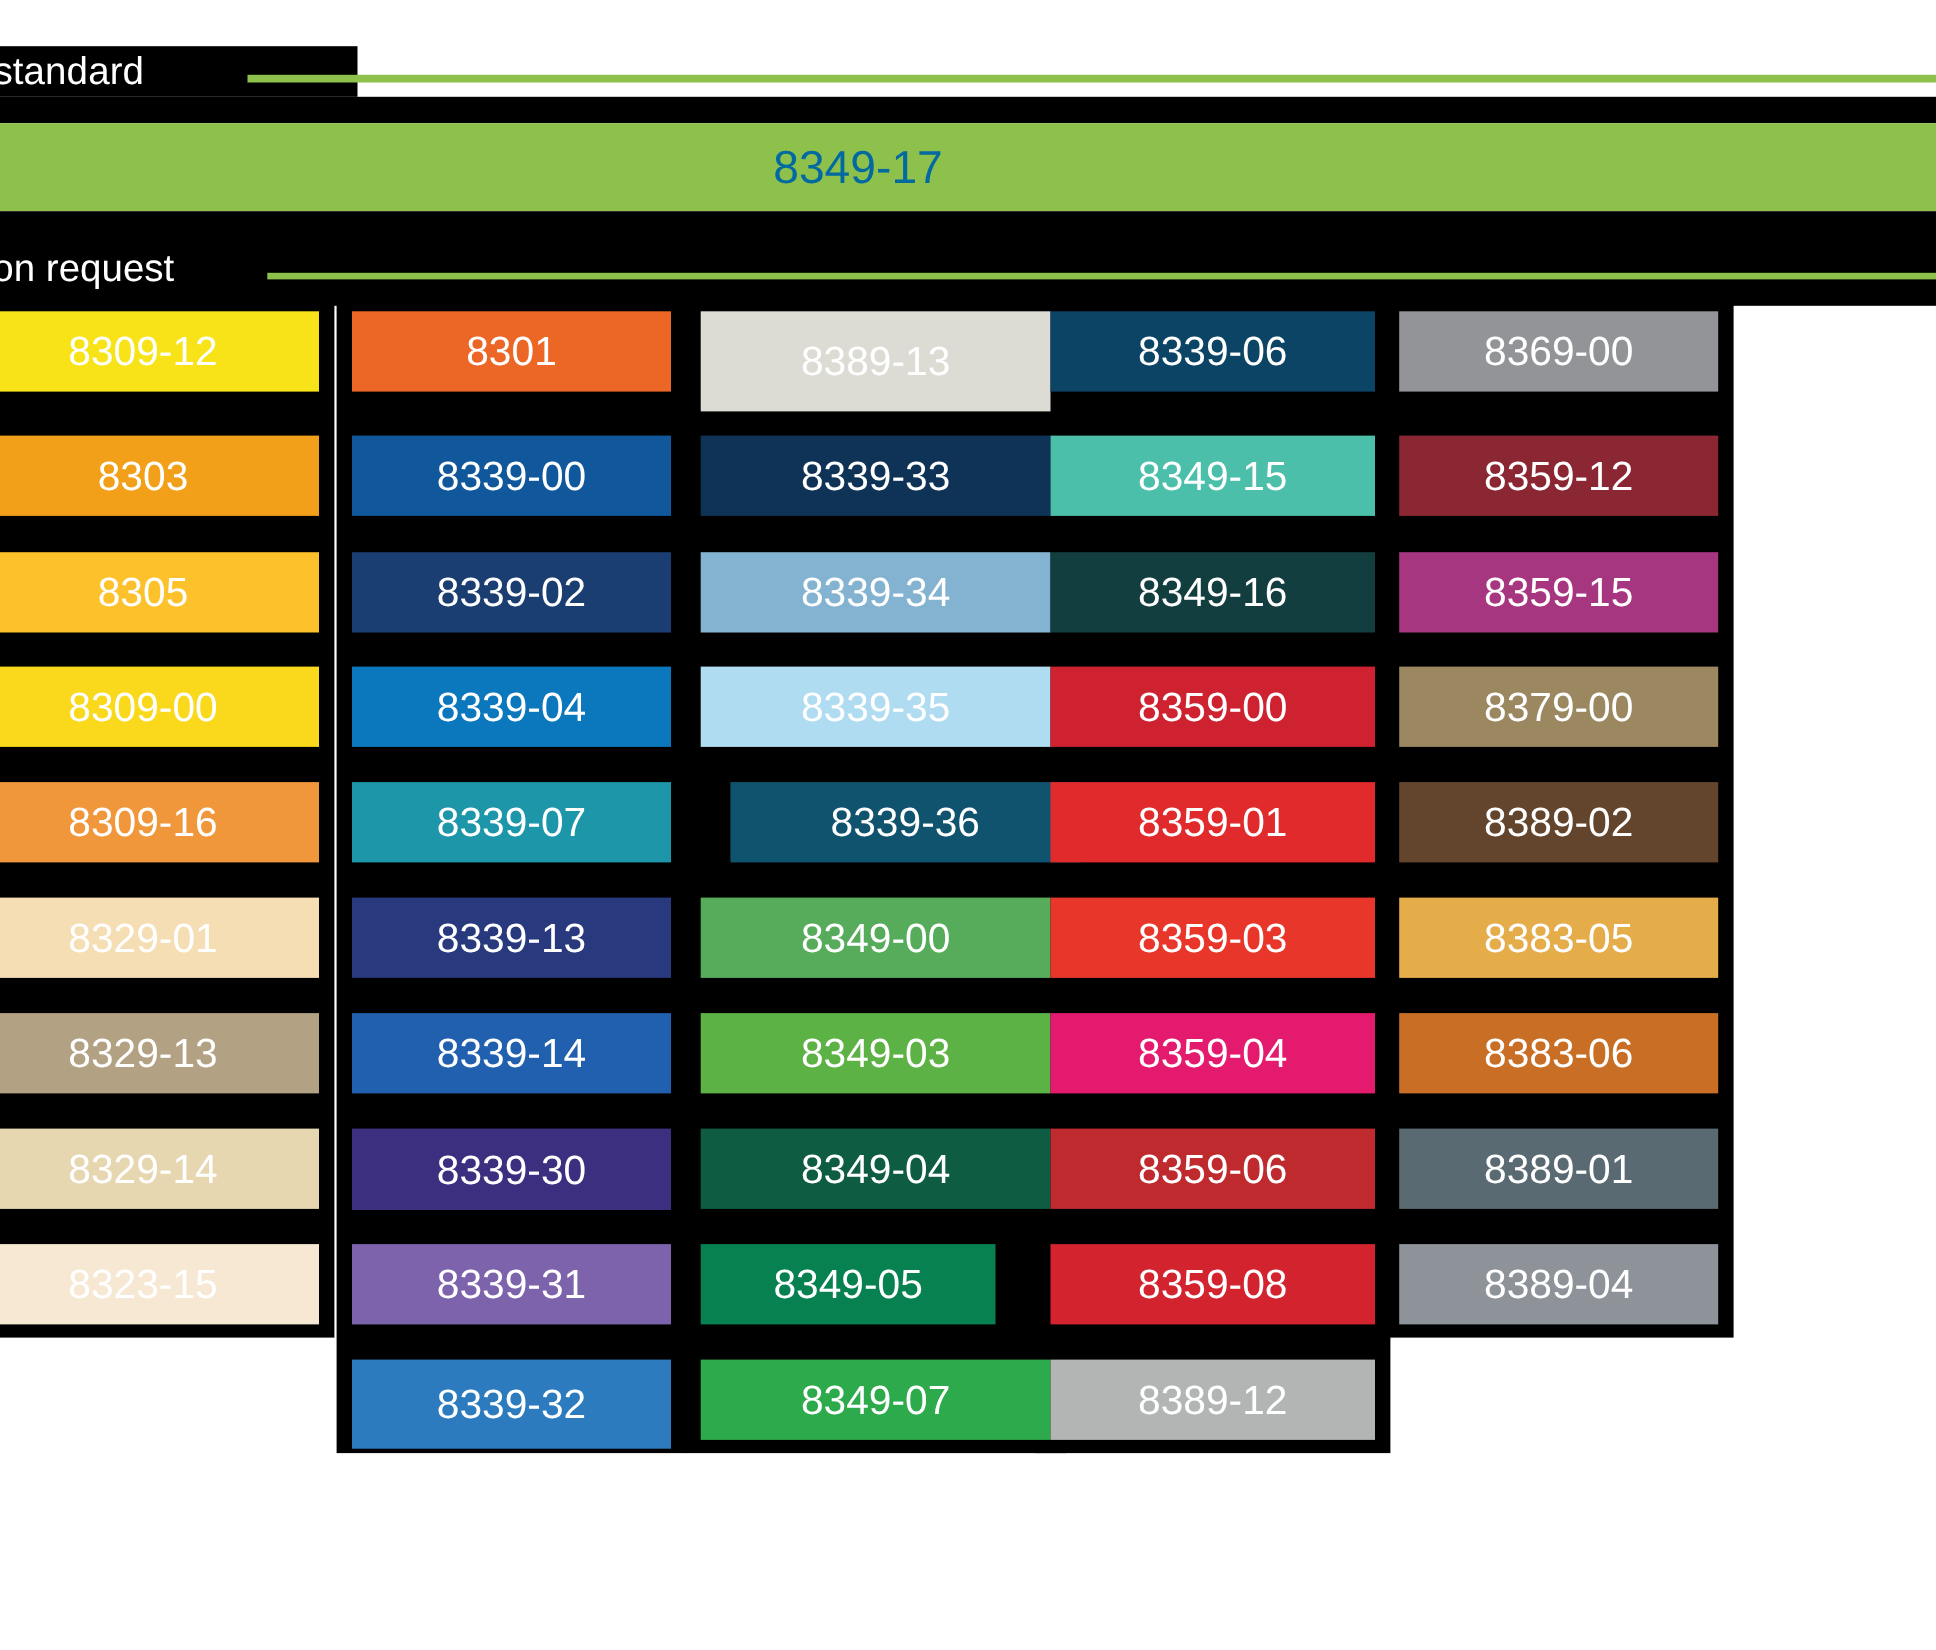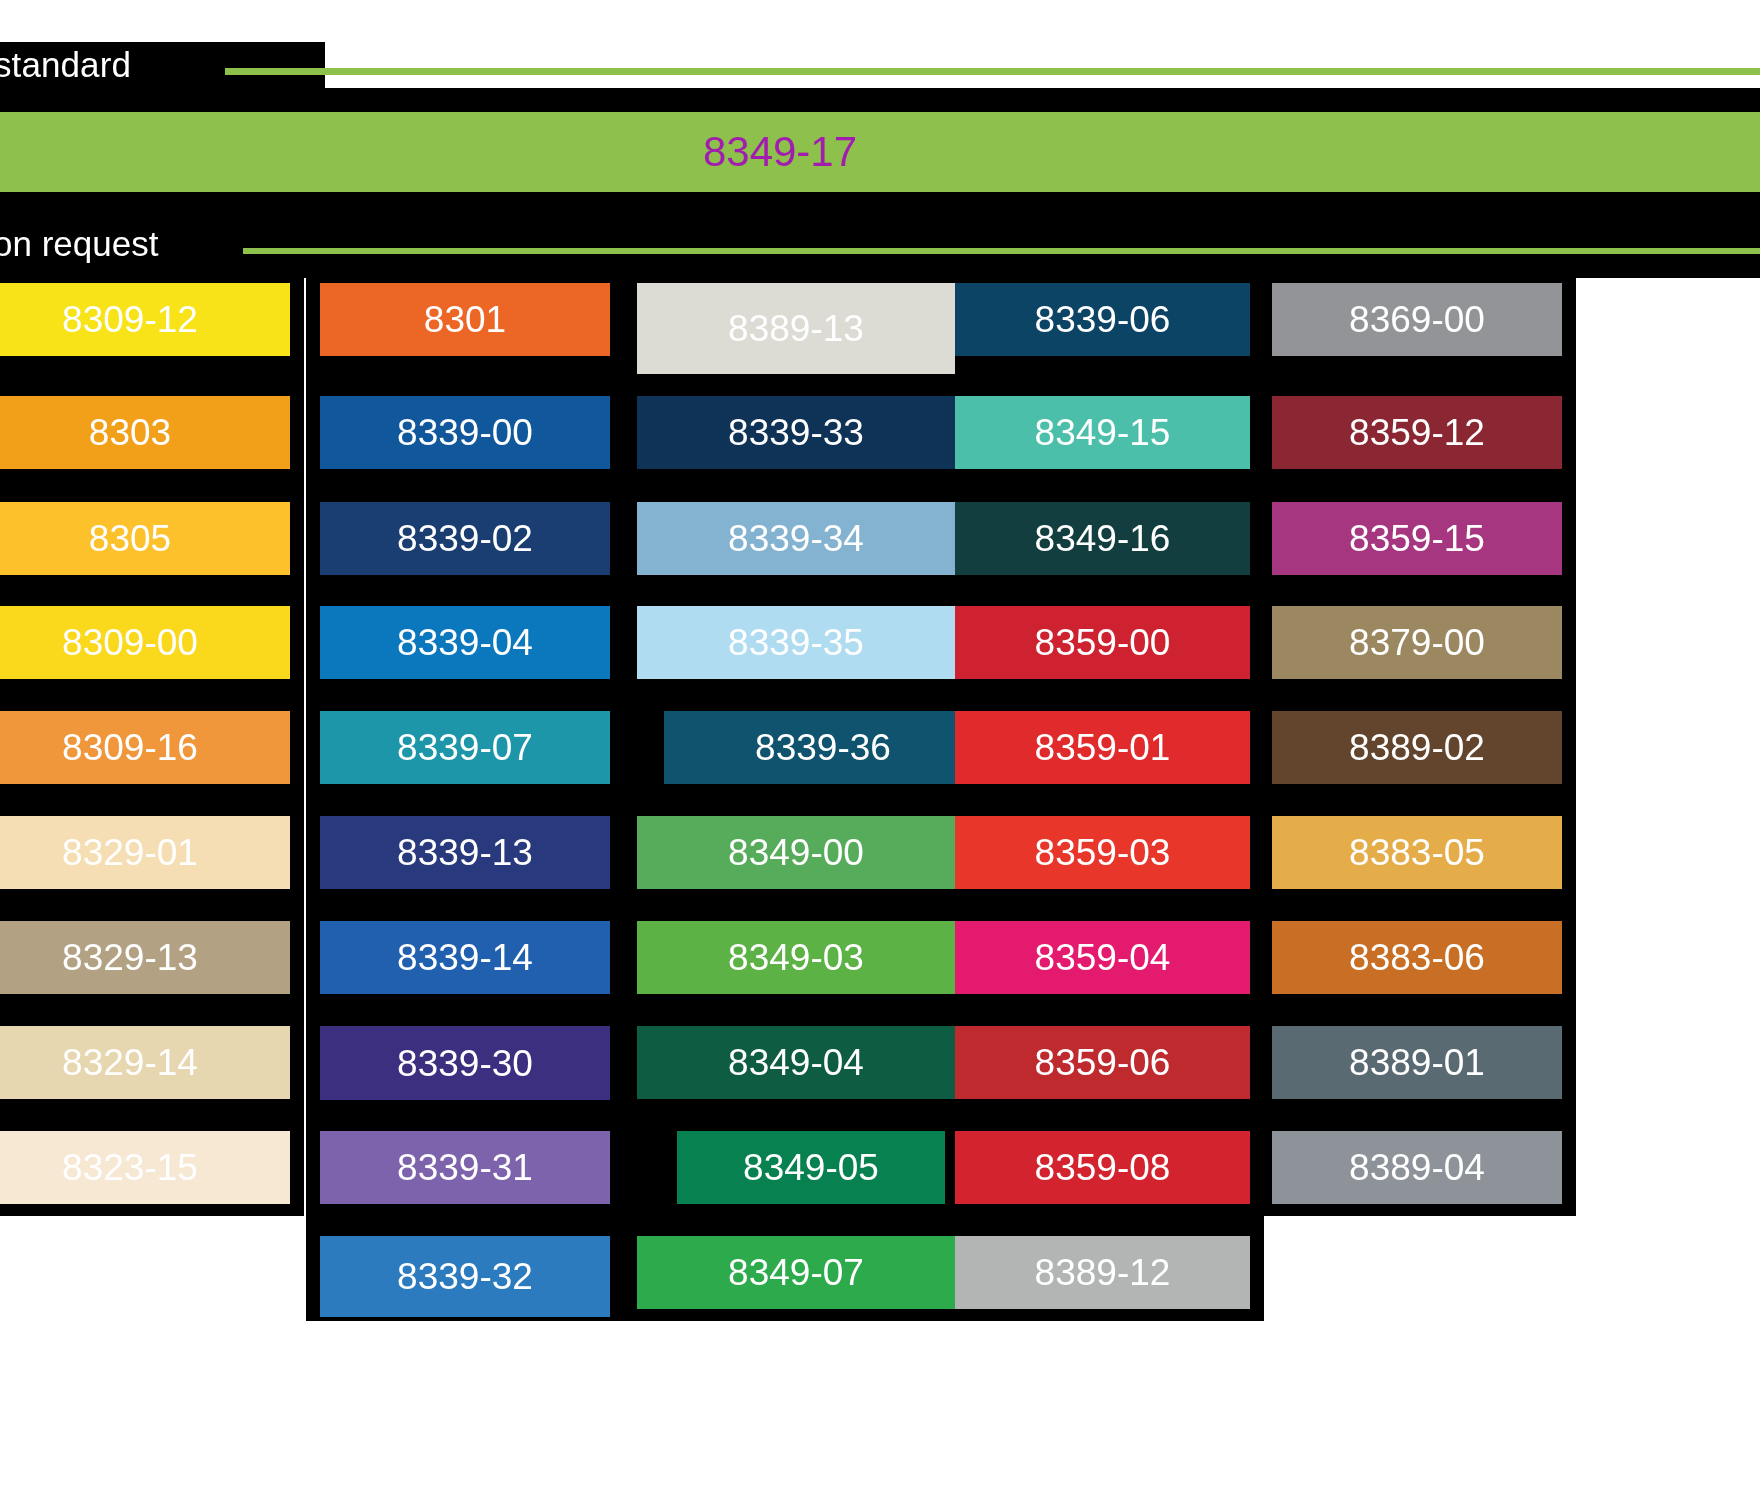--- a/index.html
+++ b/index.html
@@ -26,21 +26,21 @@
     position:absolute;left:0;top:88px;width:1760px;height:24px;background:#000000;
   }
 
   
   .banner{
     position:absolute;left:0;top:112px;width:1760px;height:80px;
     background:#8DC14C;
   }
   .banner-text{
     position:absolute;left:0;top:112px;width:1560px;height:80px;
-    color:#a21caf;font-size:42px;line-height:80px;text-align:center;
+    color:#0369a1;font-size:42px;line-height:80px;text-align:center;
   }
 
   
   .req-blackbar{
     position:absolute;left:0;top:192px;width:1760px;height:86px;background:#000000;
   }
   .req-label{
     position:absolute;left:-7px;top:218px;width:300px;height:52px;
     color:#ffffff;font-size:35px;line-height:52px;white-space:nowrap;
   }
@@ -156,21 +156,21 @@
       </div>
       <div class="sw" style="left: 637px; top: 816px; width: 318px; height: 73px; background: rgb(86, 172, 91);">
         <span>8349-00</span>
       </div>
       <div class="sw" style="left: 637px; top: 921px; width: 318px; height: 73px; background: rgb(92, 178, 69);">
         <span>8349-03</span>
       </div>
       <div class="sw" style="left: 637px; top: 1026px; width: 318px; height: 73px; background: rgb(14, 93, 67);">
         <span>8349-04</span>
       </div>
-      <div class="sw" style="left: 637px; top: 1131px; width: 268px; height: 73px; background: rgb(8, 129, 80); margin-left: 40px;">
+      <div class="sw" style="left: 637px; top: 1131px; width: 268px; height: 73px; background: rgb(8, 129, 80);">
         <span>8349-05</span>
       </div>
       <div class="sw" style="left: 637px; top: 1236px; width: 318px; height: 73px; background: rgb(45, 170, 75);">
         <span>8349-07</span>
       </div>
       <div class="sw" style="left: 955px; top: 283px; width: 295px; height: 73px; background: rgb(11, 68, 101);">
         <span>8339-06</span>
       </div>
       <div class="sw" style="left: 955px; top: 396px; width: 295px; height: 73px; background: rgb(75, 191, 169);">
         <span>8349-15</span>

